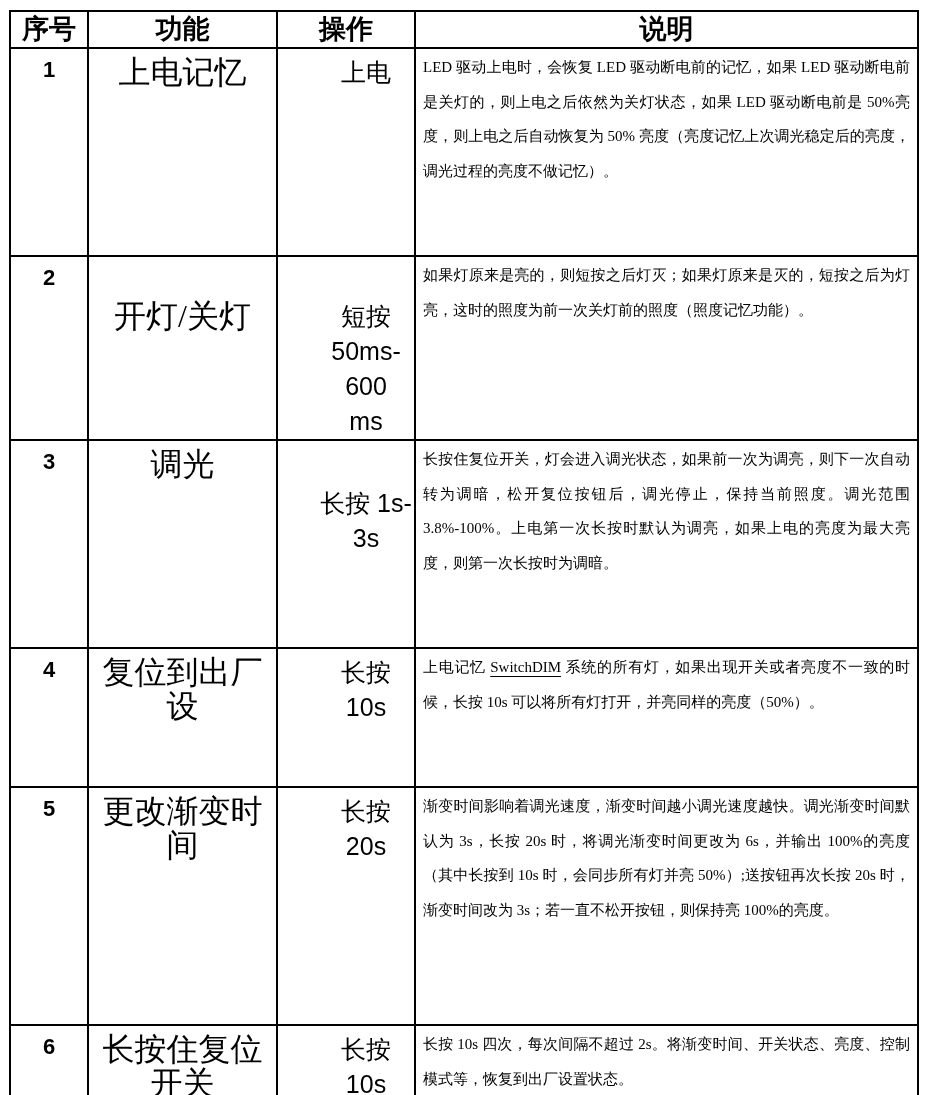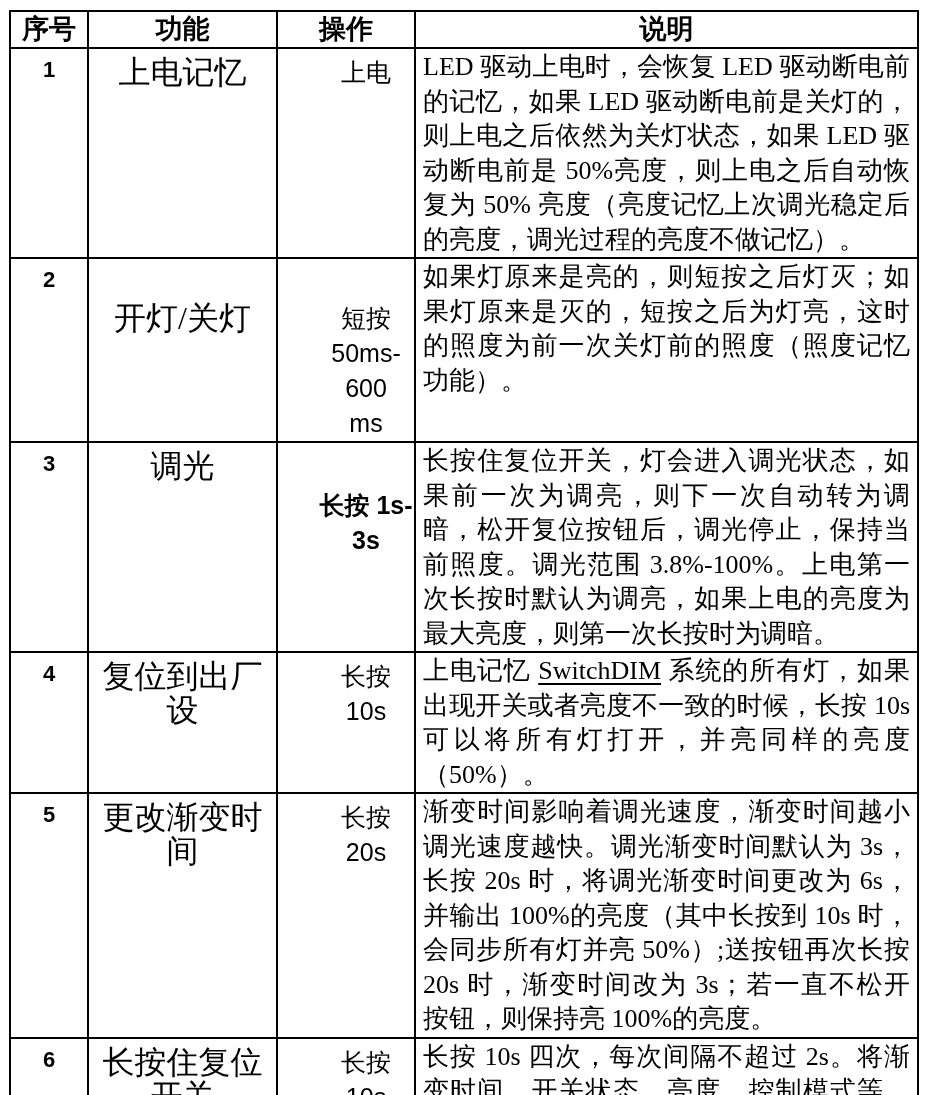--- a/index.html
+++ b/index.html
@@ -65,24 +65,24 @@
   td.op {
     text-align: center;
     font-family: "Liberation Sans", "Liberation Serif", sans-serif;
     font-size: 25px;
     line-height: 35px;
     padding-top: 6px;
     padding-left: 40px;
   }
   
   td.off42 { padding-top: 42px; border-radius: 17px; }
-  td.off45 { padding-top: 45px; font-weight: bold; }
+  td.off45 { padding-top: 45px; }
   
   td.desc {
-    font-size: 26px;
+    font-size: 15px;
     line-height: 34.5px;
     padding: 1px 7px 0 7px;
     text-align: justify;
     text-align-last: left;
     word-break: normal;
   }
   .wavy {
     text-decoration-line: underline;
     text-decoration-style: wavy;
     text-decoration-color: #c00000;

